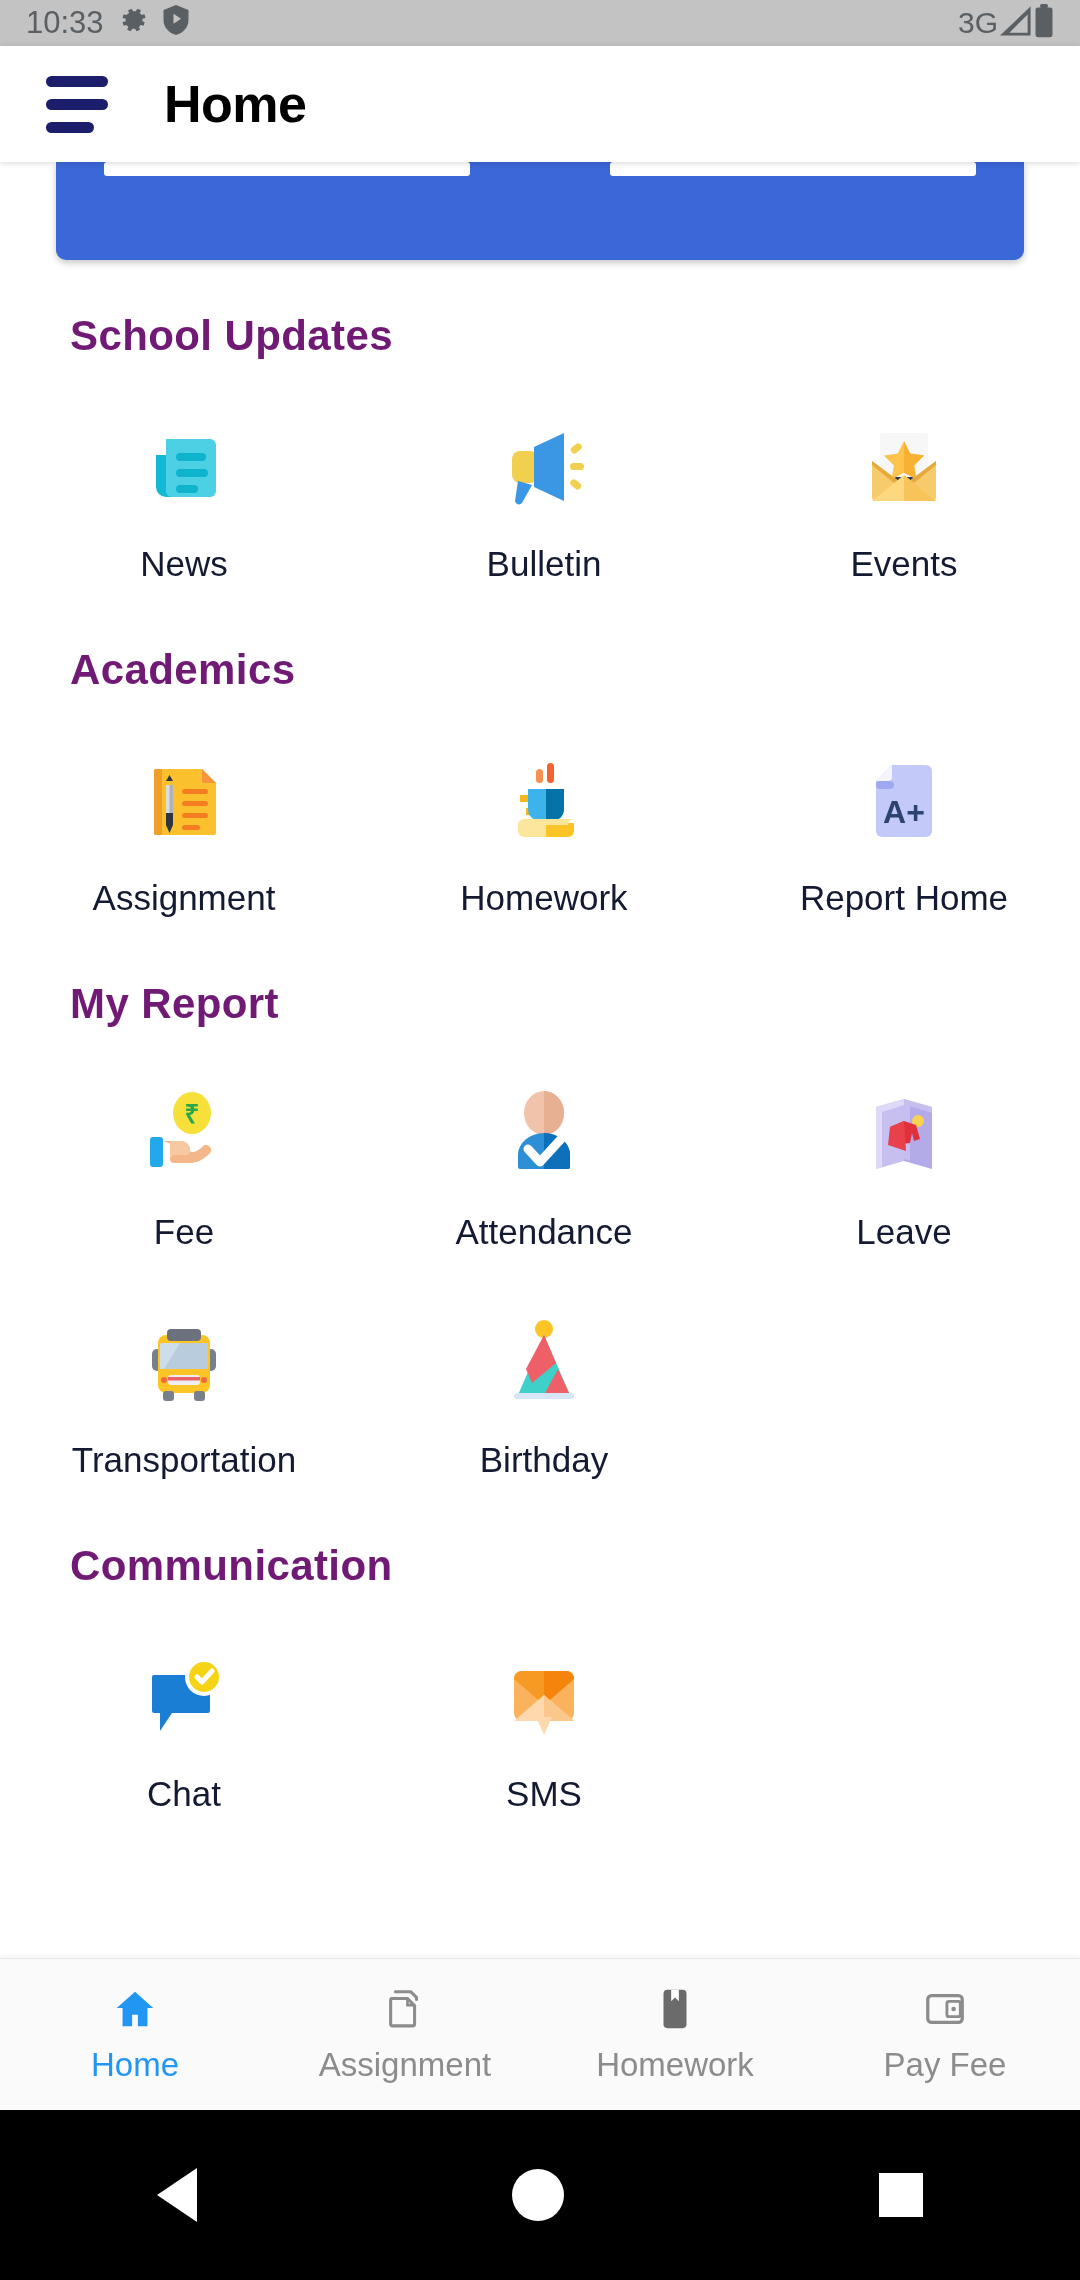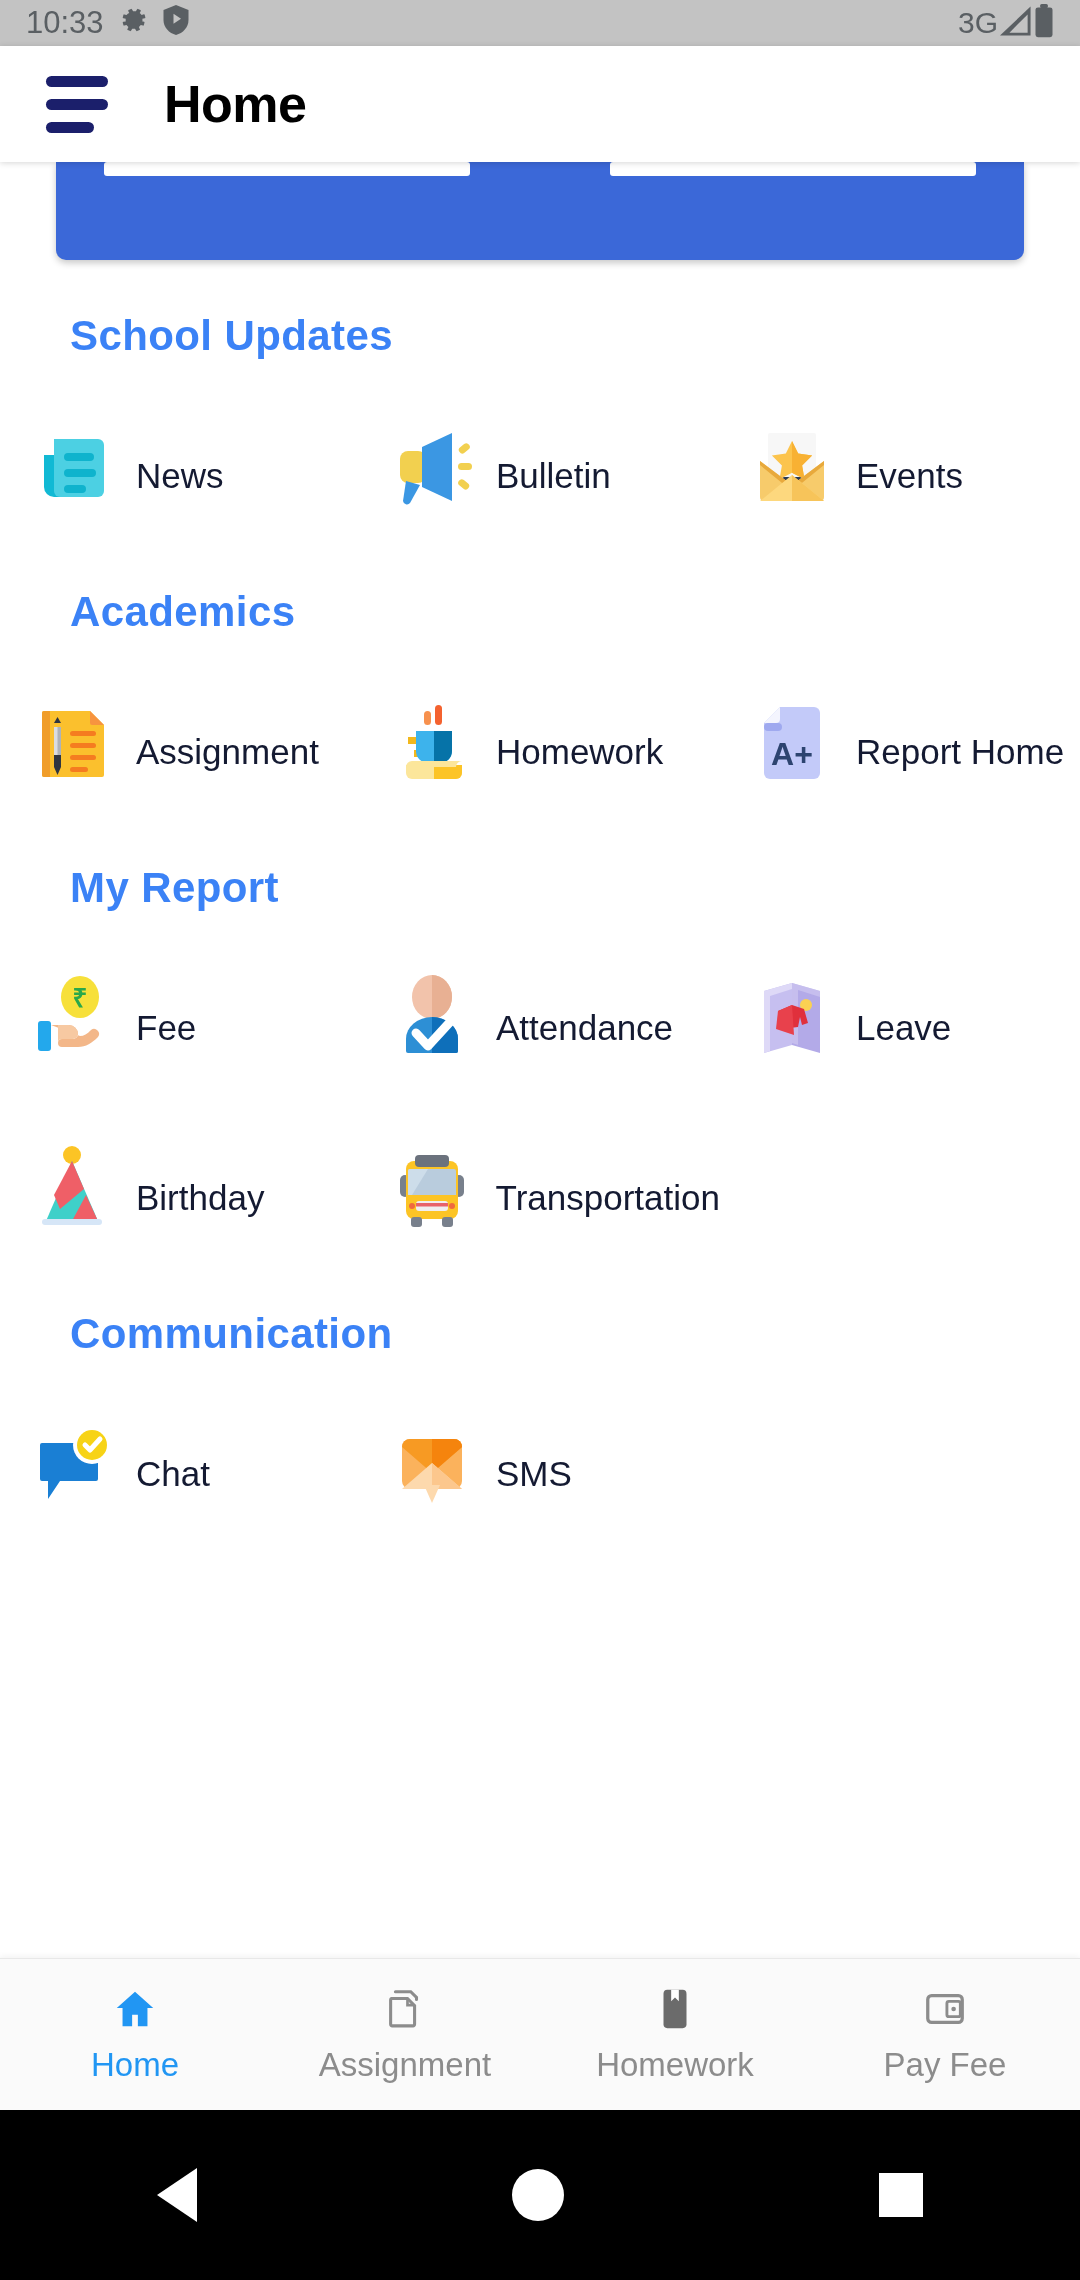--- a/index.html
+++ b/index.html
@@ -63,29 +63,29 @@
     display:flex; align-items:flex-start;
     padding:0 0 0 0;
   }
   .banner-bars{
     display:flex; width:100%; padding:0 48px; gap:140px; padding-top:0px;
   }
   .banner-bar{ height:14px; background:#ffffff; border-radius:3px; flex:1; }
 
   
   .section-title{
-    font-size:42px; color:#3b82f6; font-weight:bold;
+    font-size:42px; color:#701a75; font-weight:bold;
     padding-left:70px;
     letter-spacing:0.4px;
   }
 
   .grid-row{ display:flex; padding:0 0 0 0; }
   .tile{
     width:33.333%;
-    display:flex; flex-direction:row; align-items:center;
+    display:flex; flex-direction:column; align-items:center;
     cursor:pointer;
     padding-left:8px;
   }
   .tile-icon{
     height:118px; width:128px;
     display:flex; align-items:center; justify-content:center;
   }
   .tile-label{
     margin-top:18px;
     font-size:35px; color:#141a32;
@@ -327,34 +327,20 @@
           <path d="M36 42 l14 -6 12 4 4 14 -6 2 -2 -8 -2 10 -16 2 z" fill="#e0303c"></path>
           <path d="M36 42 l14 -6 2 30 -18 -6 z" fill="#e8414c"></path>
         </svg>
       </div>
       <div class="tile-label">Leave</div>
     </div>
   </div>
 
   <div style="height:52px"></div>
   <div class="grid-row">
-
-    <div class="tile">
-      <div class="tile-icon">
-        <svg width="100" height="100" viewBox="0 0 100 100">
-          <circle cx="50" cy="16" r="9" fill="#fcc425"></circle>
-          <path d="M50 22 L76 82 H24 z" fill="#3fd0c9"></path>
-          <path d="M50 22 L62 50 L38 70 L32 56 z" fill="#ef5f67"></path>
-          <path d="M64 56 L76 82 H50 z" fill="#ef5f67"></path>
-          <path d="M50 22 L76 82 H62 L50 36 z" fill="#ef5f67" opacity="0.0"></path>
-          <rect x="20" y="80" width="60" height="6" rx="3" fill="#d6e6f7"></rect>
-        </svg>
-      </div>
-      <div class="tile-label">Birthday</div>
-    </div>
 
     <div class="tile">
       <div class="tile-icon">
         <svg width="100" height="100" viewBox="0 0 100 100">
           <rect x="18" y="36" width="10" height="22" rx="5" fill="#78808c"></rect>
           <rect x="72" y="36" width="10" height="22" rx="5" fill="#78808c"></rect>
           <rect x="24" y="22" width="52" height="58" rx="8" fill="#fcc425"></rect>
           <rect x="33" y="16" width="34" height="12" rx="4" fill="#6b727d"></rect>
           <path d="M28 30 h44 a2 2 0 0 1 2 2 v24 H26 V32 a2 2 0 0 1 2 -2z" fill="#b9ccdd"></path>
           <path d="M28 30 h18 L30 56 H26 V32 a2 2 0 0 1 2 -2z" fill="#cdddea"></path>
@@ -363,20 +349,34 @@
           <circle cx="30" cy="67" r="3" fill="#f06a3e"></circle>
           <circle cx="70" cy="67" r="3" fill="#f06a3e"></circle>
           <rect x="29" y="78" width="11" height="10" rx="3" fill="#78808c"></rect>
           <rect x="60" y="78" width="11" height="10" rx="3" fill="#78808c"></rect>
         </svg>
       </div>
       <div class="tile-label">Transportation</div>
     </div>
 
     <div class="tile">
+      <div class="tile-icon">
+        <svg width="100" height="100" viewBox="0 0 100 100">
+          <circle cx="50" cy="16" r="9" fill="#fcc425"></circle>
+          <path d="M50 22 L76 82 H24 z" fill="#3fd0c9"></path>
+          <path d="M50 22 L62 50 L38 70 L32 56 z" fill="#ef5f67"></path>
+          <path d="M64 56 L76 82 H50 z" fill="#ef5f67"></path>
+          <path d="M50 22 L76 82 H62 L50 36 z" fill="#ef5f67" opacity="0.0"></path>
+          <rect x="20" y="80" width="60" height="6" rx="3" fill="#d6e6f7"></rect>
+        </svg>
+      </div>
+      <div class="tile-label">Birthday</div>
+    </div>
+
+    <div class="tile">
       <div class="tile-icon"></div>
       <div class="tile-label"></div>
     </div>
   </div>
 
   <div style="height:62px"></div>
   <div class="section-title">Communication</div>
   <div style="height:48px"></div>
   <div class="grid-row">
 

